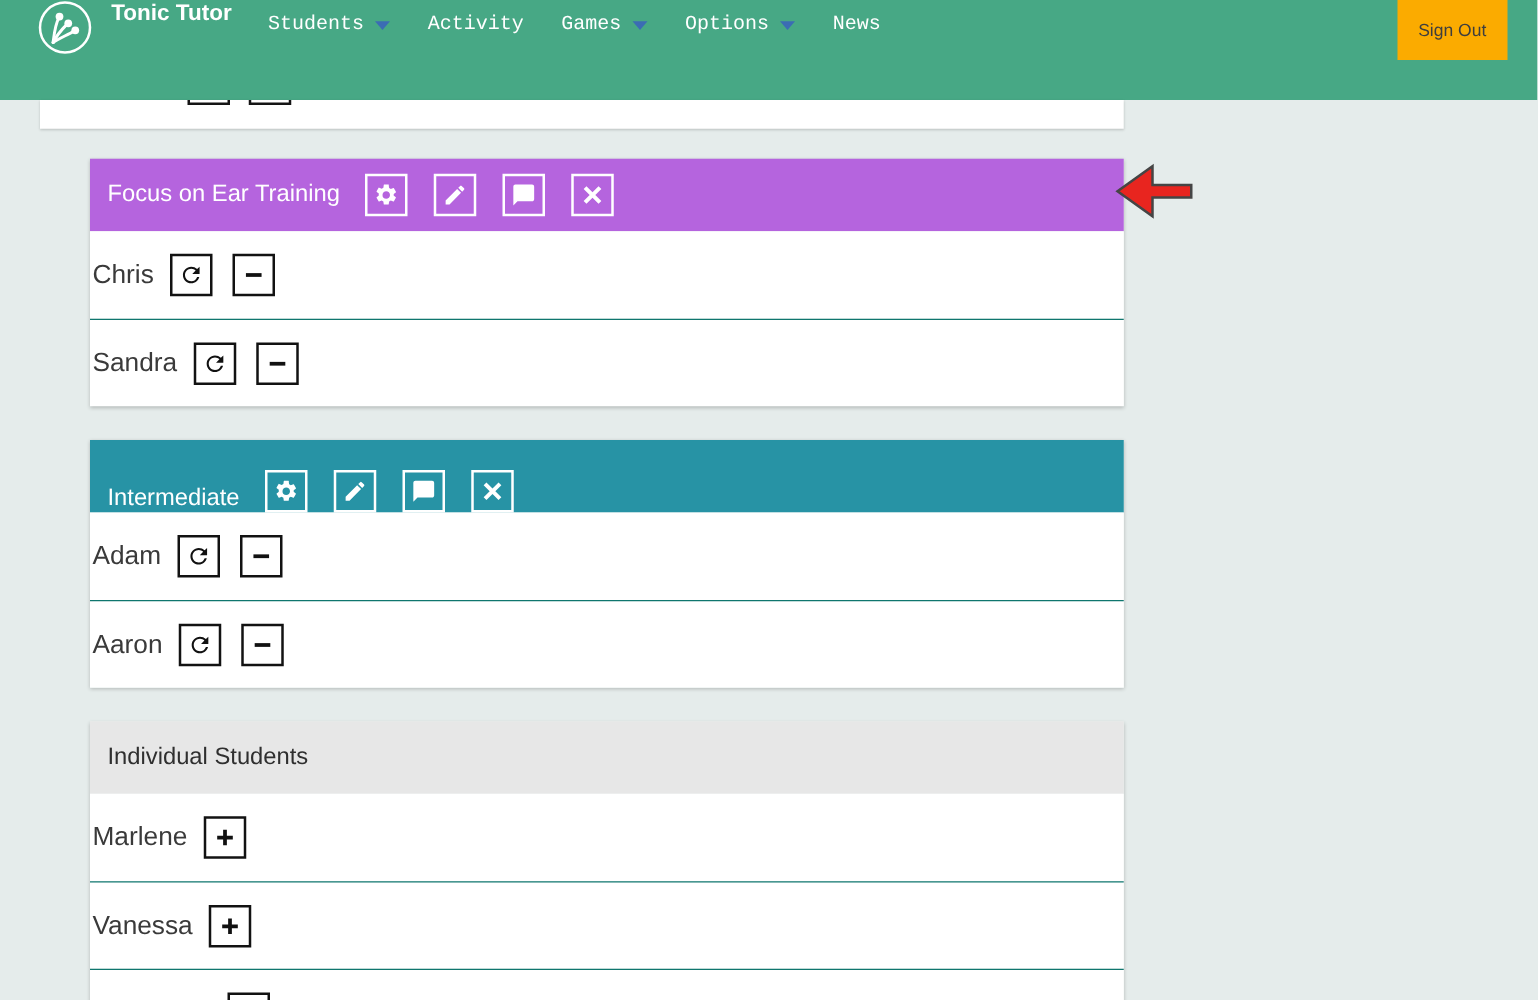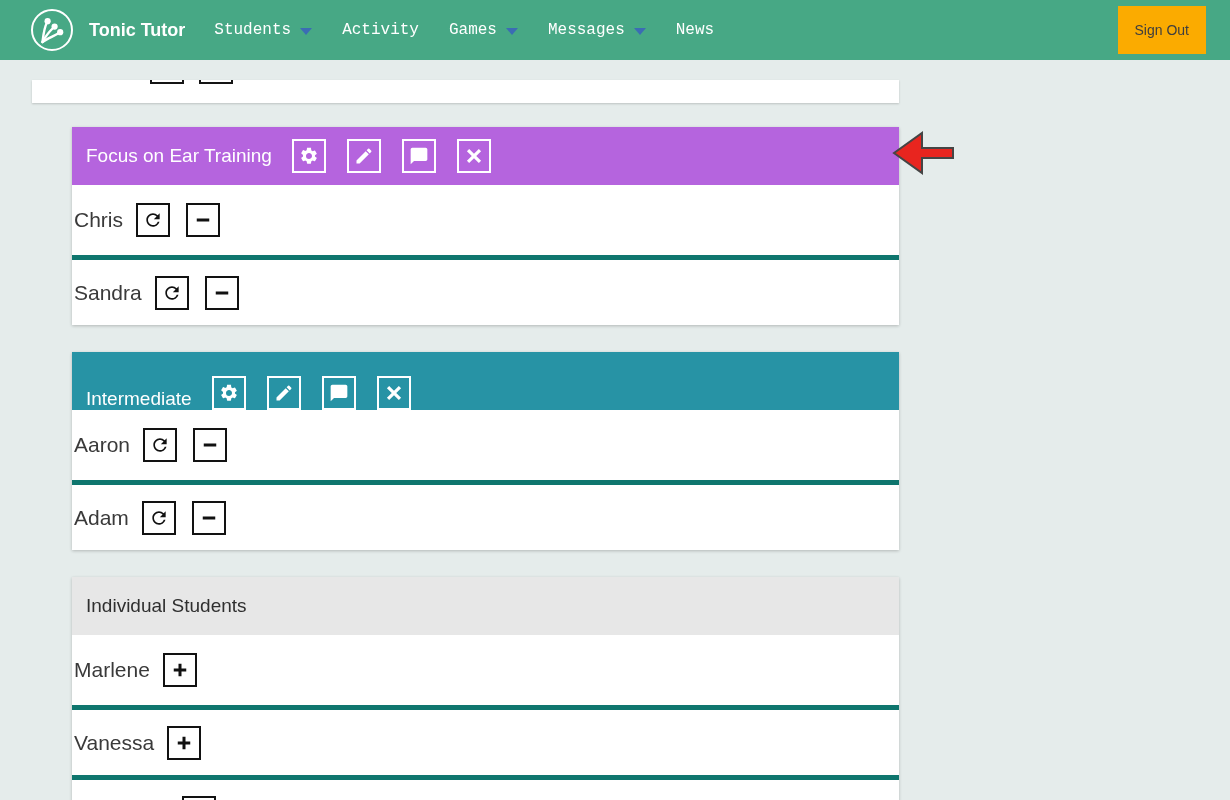--- a/index.html
+++ b/index.html
@@ -5,22 +5,22 @@
   * { box-sizing: border-box; }
   html,body { margin:0; padding:0; }
   body {
     width:1230px; height:800px; overflow:hidden; position:relative;
     font-family:"Liberation Sans", sans-serif;
     background: var(--page-bg, #e5eceb);
   }
 
   
   .navbar {
-    height:60px; background:var(--nav-bg,#47a885);
-    display:flex; align-items:center; padding:0 24px 0 30px;
+    height:80px; background:var(--nav-bg,#47a885);
+    display:flex; align-items:flex-start; padding:0 24px 0 30px;
   }
   .logo { width:44px; height:44px; margin-right:15px; flex:0 0 auto; }
   .brand { color:#fff; font-weight:bold; font-size:18px; margin-right:15px; white-space:nowrap; }
   .nav-items { display:flex; align-items:center; }
   .nav-item {
     color:#fff; font-size:16px; padding:10px 14px; margin-right:2px;
     display:flex; align-items:center; cursor:pointer; white-space:nowrap;font-family:Liberation Mono, monospace;
   }
   .caret {
     width:0; height:0; margin-left:9px; margin-top:2px;
@@ -56,21 +56,21 @@
   .hbtn {
     width:34px; height:34px; border:2px solid #fff; background:transparent;
     display:flex; align-items:center; justify-content:center; padding:0; cursor:pointer;
   }
   .hbtn svg { width:20px; height:20px; fill:#fff; }
 
   .row {
     height:70px; background:#fff; display:flex; align-items:center;
     padding:0 2px; font-size:21px; color:#3a3a3a;
   }
-  .row + .row { border-top:5px solid #0f766e; }
+  .row + .row { border-top:1px solid #0f766e; }
   .row .name { margin-right:13px; white-space:nowrap; }
   .rbtn {
     width:34px; height:34px; border:2px solid #121212; background:#fff;
     display:flex; align-items:center; justify-content:center; padding:0;
     margin-right:16px; cursor:pointer;
   }
   .rbtn svg { width:20px; height:20px; fill:#111; }
 
   
   .arrow-annotation { position:absolute; left:892px; top:130px; width:64px; height:46px; }
@@ -95,21 +95,21 @@
         <span class="caret"></span>
       </div>
       <div class="nav-item">
         <span>Activity</span>
       </div>
       <div class="nav-item">
         <span>Games</span>
         <span class="caret"></span>
       </div>
       <div class="nav-item">
-        <span>Messages</span>
+        <span>Options</span>
         <span class="caret"></span>
       </div>
       <div class="nav-item">
         <span>News</span>
       </div>
     </nav>
   <button class="signout">Sign Out</button>
 </header>
 
 <main class="content">
@@ -191,34 +191,34 @@
               </svg>
             </button>
             <button class="hbtn">
               <svg viewBox="0 0 24 24">
                 <path d="M6.2 3.5 12 9.3l5.8-5.8 2.7 2.7L14.7 12l5.8 5.8-2.7 2.7L12 14.7l-5.8 5.8-2.7-2.7L9.3 12 3.5 6.2z"></path>
               </svg>
             </button>
           </div>
         </div>
         <div class="row">
+          <span class="name">Adam</span>
+          <button class="rbtn">
+            <svg viewBox="0 0 24 24">
+              <path d="M17.65 6.35A7.96 7.96 0 0 0 12 4c-4.42 0-7.99 3.58-8 8s3.58 8 8 8c3.73 0 6.84-2.55 7.73-6h-2.08A5.99 5.99 0 0 1 12 18c-3.31 0-6-2.69-6-6s2.69-6 6-6c1.66 0 3.14.69 4.22 1.78L13 11h7V4l-2.35 2.35z"></path>
+            </svg>
+          </button>
+          <button class="rbtn">
+            <svg viewBox="0 0 24 24">
+              <rect x="4.5" y="10.2" width="15" height="3.6"></rect>
+            </svg>
+          </button>
+        </div>
+        <div class="row">
           <span class="name">Aaron</span>
-          <button class="rbtn">
-            <svg viewBox="0 0 24 24">
-              <path d="M17.65 6.35A7.96 7.96 0 0 0 12 4c-4.42 0-7.99 3.58-8 8s3.58 8 8 8c3.73 0 6.84-2.55 7.73-6h-2.08A5.99 5.99 0 0 1 12 18c-3.31 0-6-2.69-6-6s2.69-6 6-6c1.66 0 3.14.69 4.22 1.78L13 11h7V4l-2.35 2.35z"></path>
-            </svg>
-          </button>
-          <button class="rbtn">
-            <svg viewBox="0 0 24 24">
-              <rect x="4.5" y="10.2" width="15" height="3.6"></rect>
-            </svg>
-          </button>
-        </div>
-        <div class="row">
-          <span class="name">Adam</span>
           <button class="rbtn">
             <svg viewBox="0 0 24 24">
               <path d="M17.65 6.35A7.96 7.96 0 0 0 12 4c-4.42 0-7.99 3.58-8 8s3.58 8 8 8c3.73 0 6.84-2.55 7.73-6h-2.08A5.99 5.99 0 0 1 12 18c-3.31 0-6-2.69-6-6s2.69-6 6-6c1.66 0 3.14.69 4.22 1.78L13 11h7V4l-2.35 2.35z"></path>
             </svg>
           </button>
           <button class="rbtn">
             <svg viewBox="0 0 24 24">
               <rect x="4.5" y="10.2" width="15" height="3.6"></rect>
             </svg>
           </button>

